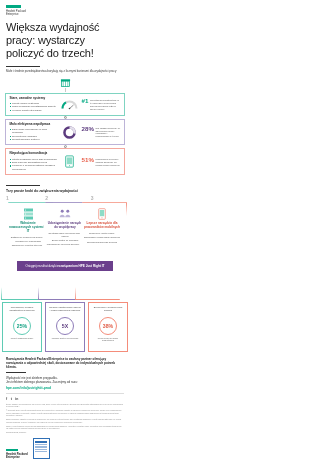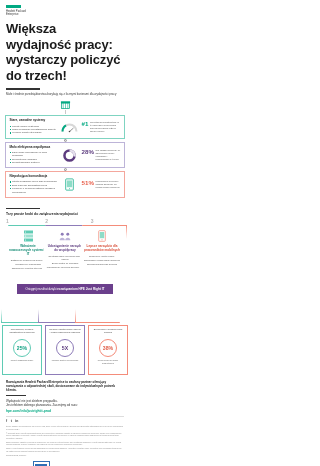--- a/index.html
+++ b/index.html
@@ -9,21 +9,21 @@
     font-family: "Liberation Sans", sans-serif;
     overflow: hidden;
   }
   .page { width: 130px; height: 466px; position: relative; background:#fff; }
 
   
   .header { padding: 5px 6px 0 6px; }
   .logo-bar { width: 15px; height: 2.5px; background:#01A982; margin-bottom:2px; }
   .logo-txt { font-size:2.7px; line-height:1.22; color:#333; letter-spacing:.02px; }
   .title {
-    font-size:13px; line-height:1.2; font-weight:bold; color:#1a1a1a;
+    font-size:11px; line-height:1.2; font-weight:normal; color:#1a1a1a;
     margin-top:5px; letter-spacing:-.15px;
   }
   .rule { width:34px; height:1.1px; background:#333; margin:5px 0 3px 0; }
   .intro { font-size:2.9px; line-height:1.35; color:#3c3c3c; width:112px; }
 
   .store-icon { width:100%; display:flex; justify-content:center; margin-top:3px; }
   .connector { width:.6px; height:4px; background:#c9c9c9; margin:0 auto; }
 
   
   .cards { padding: 1px 5px 0 5px; }

